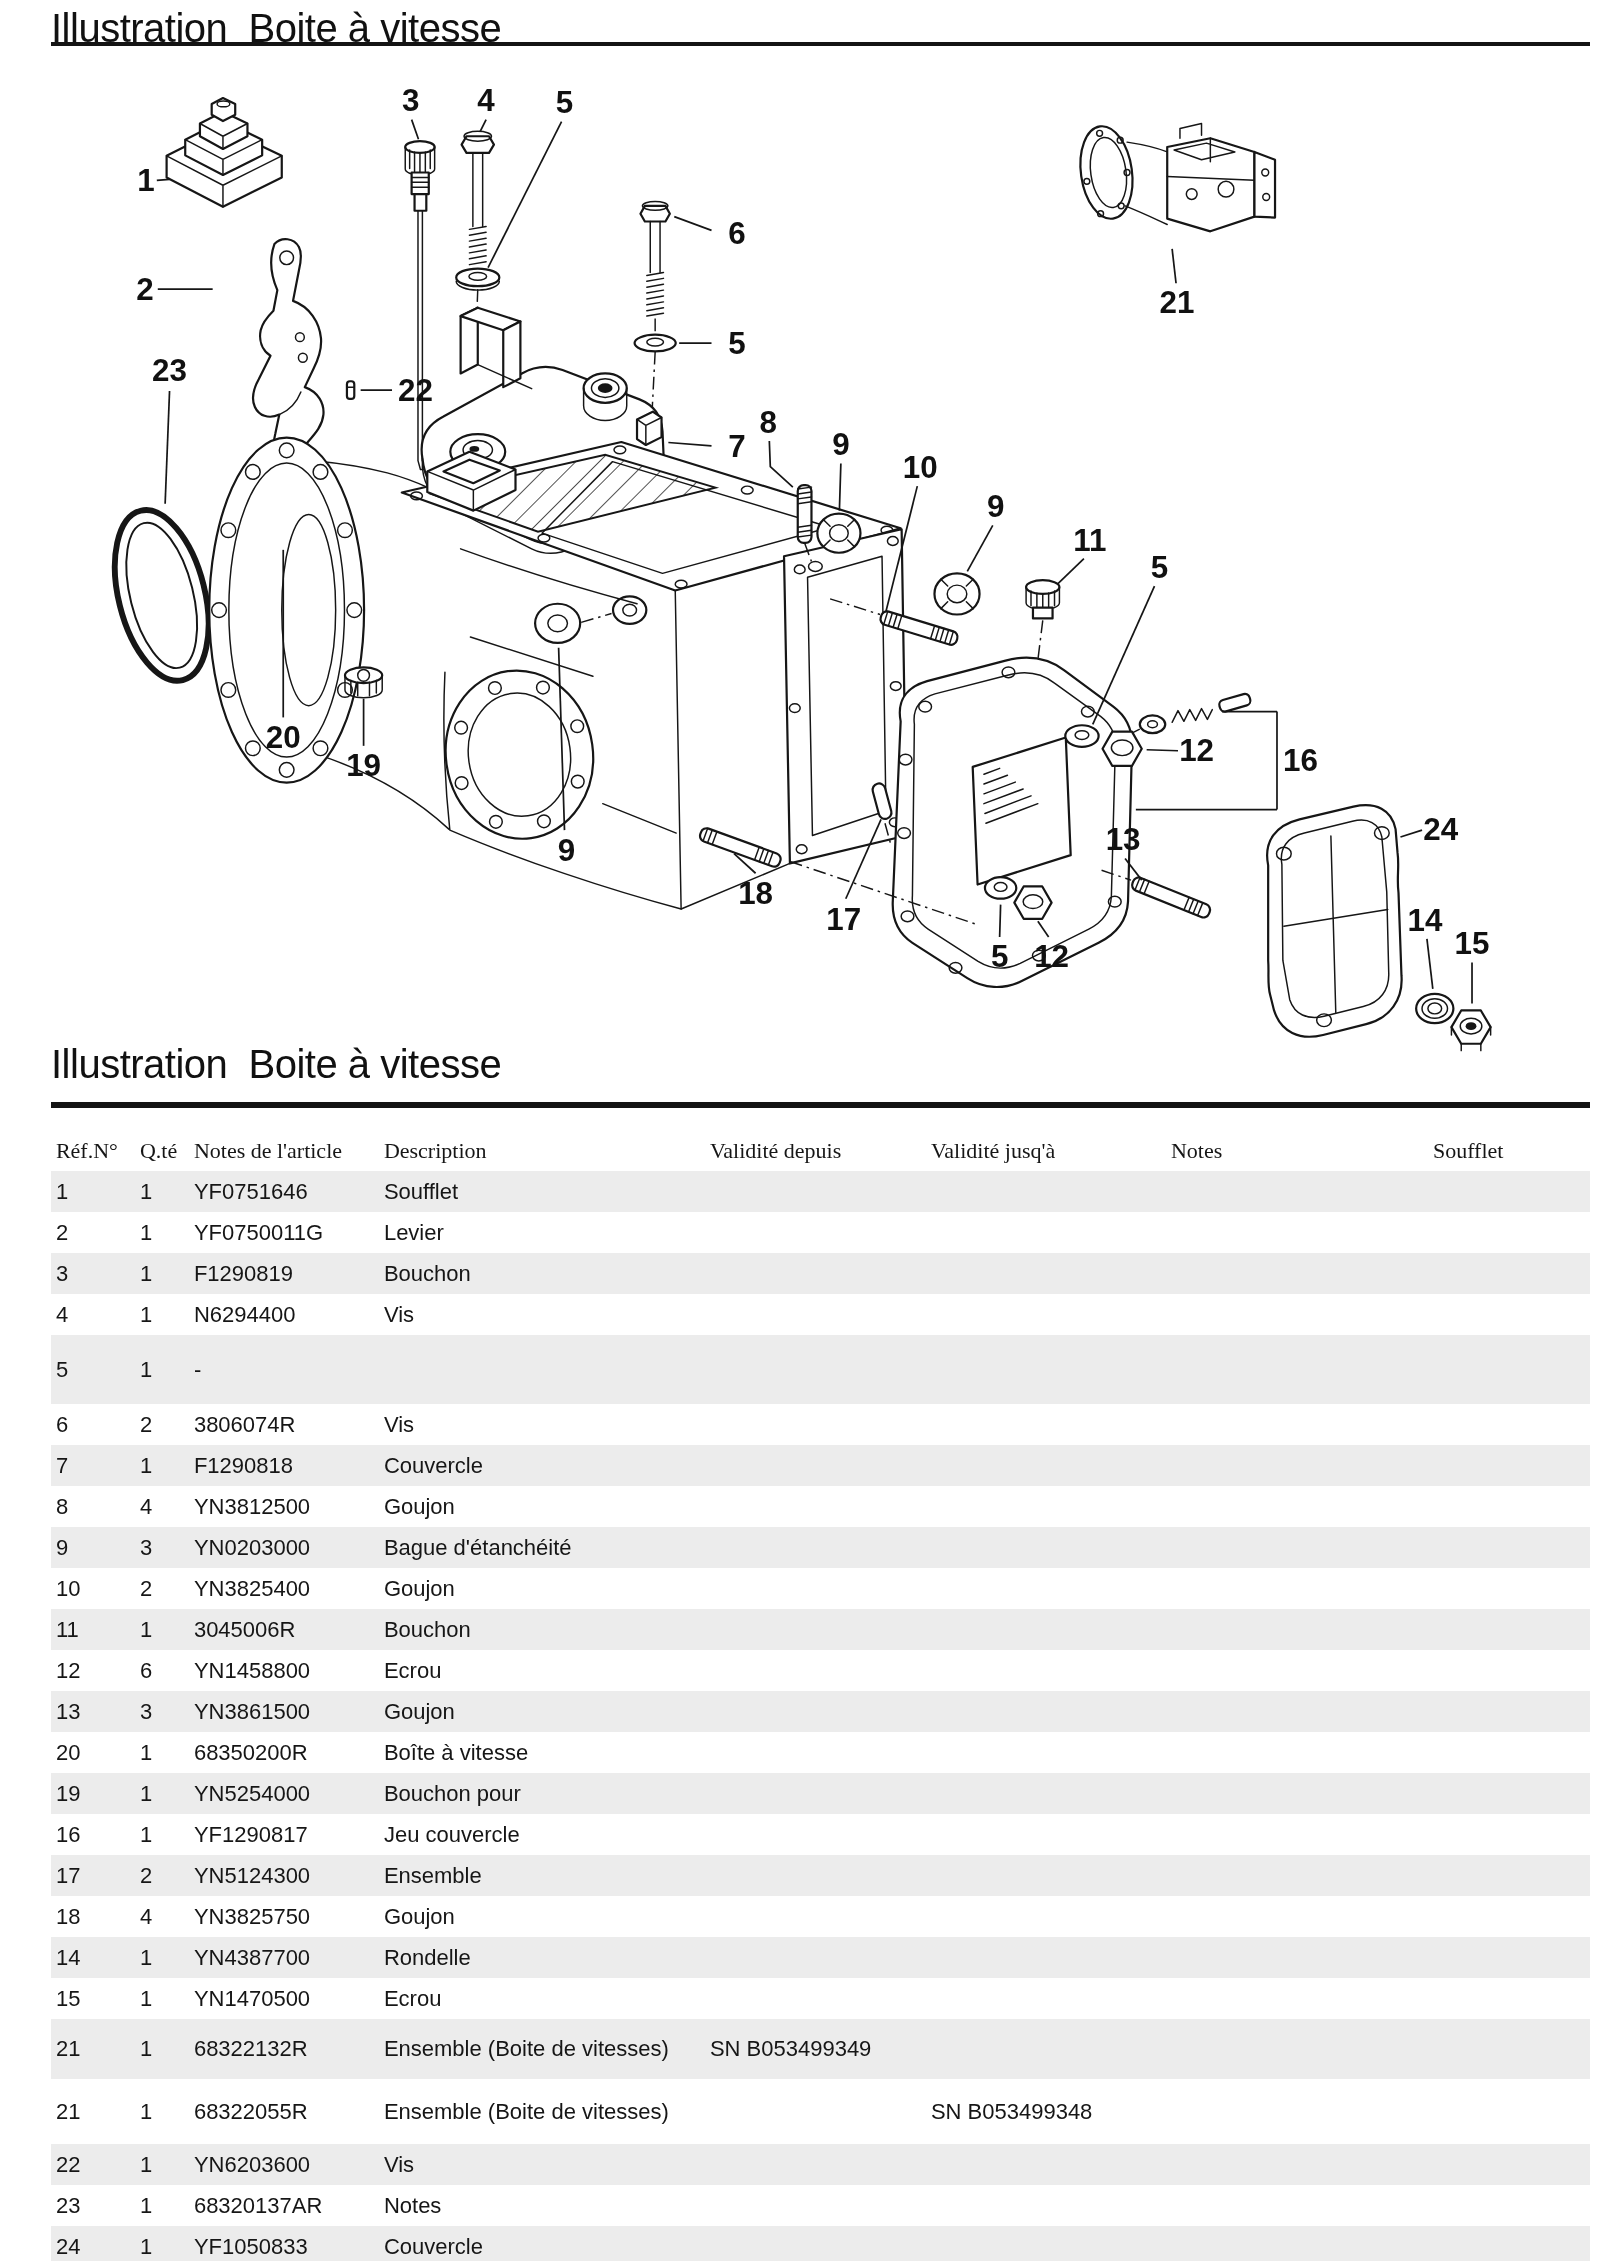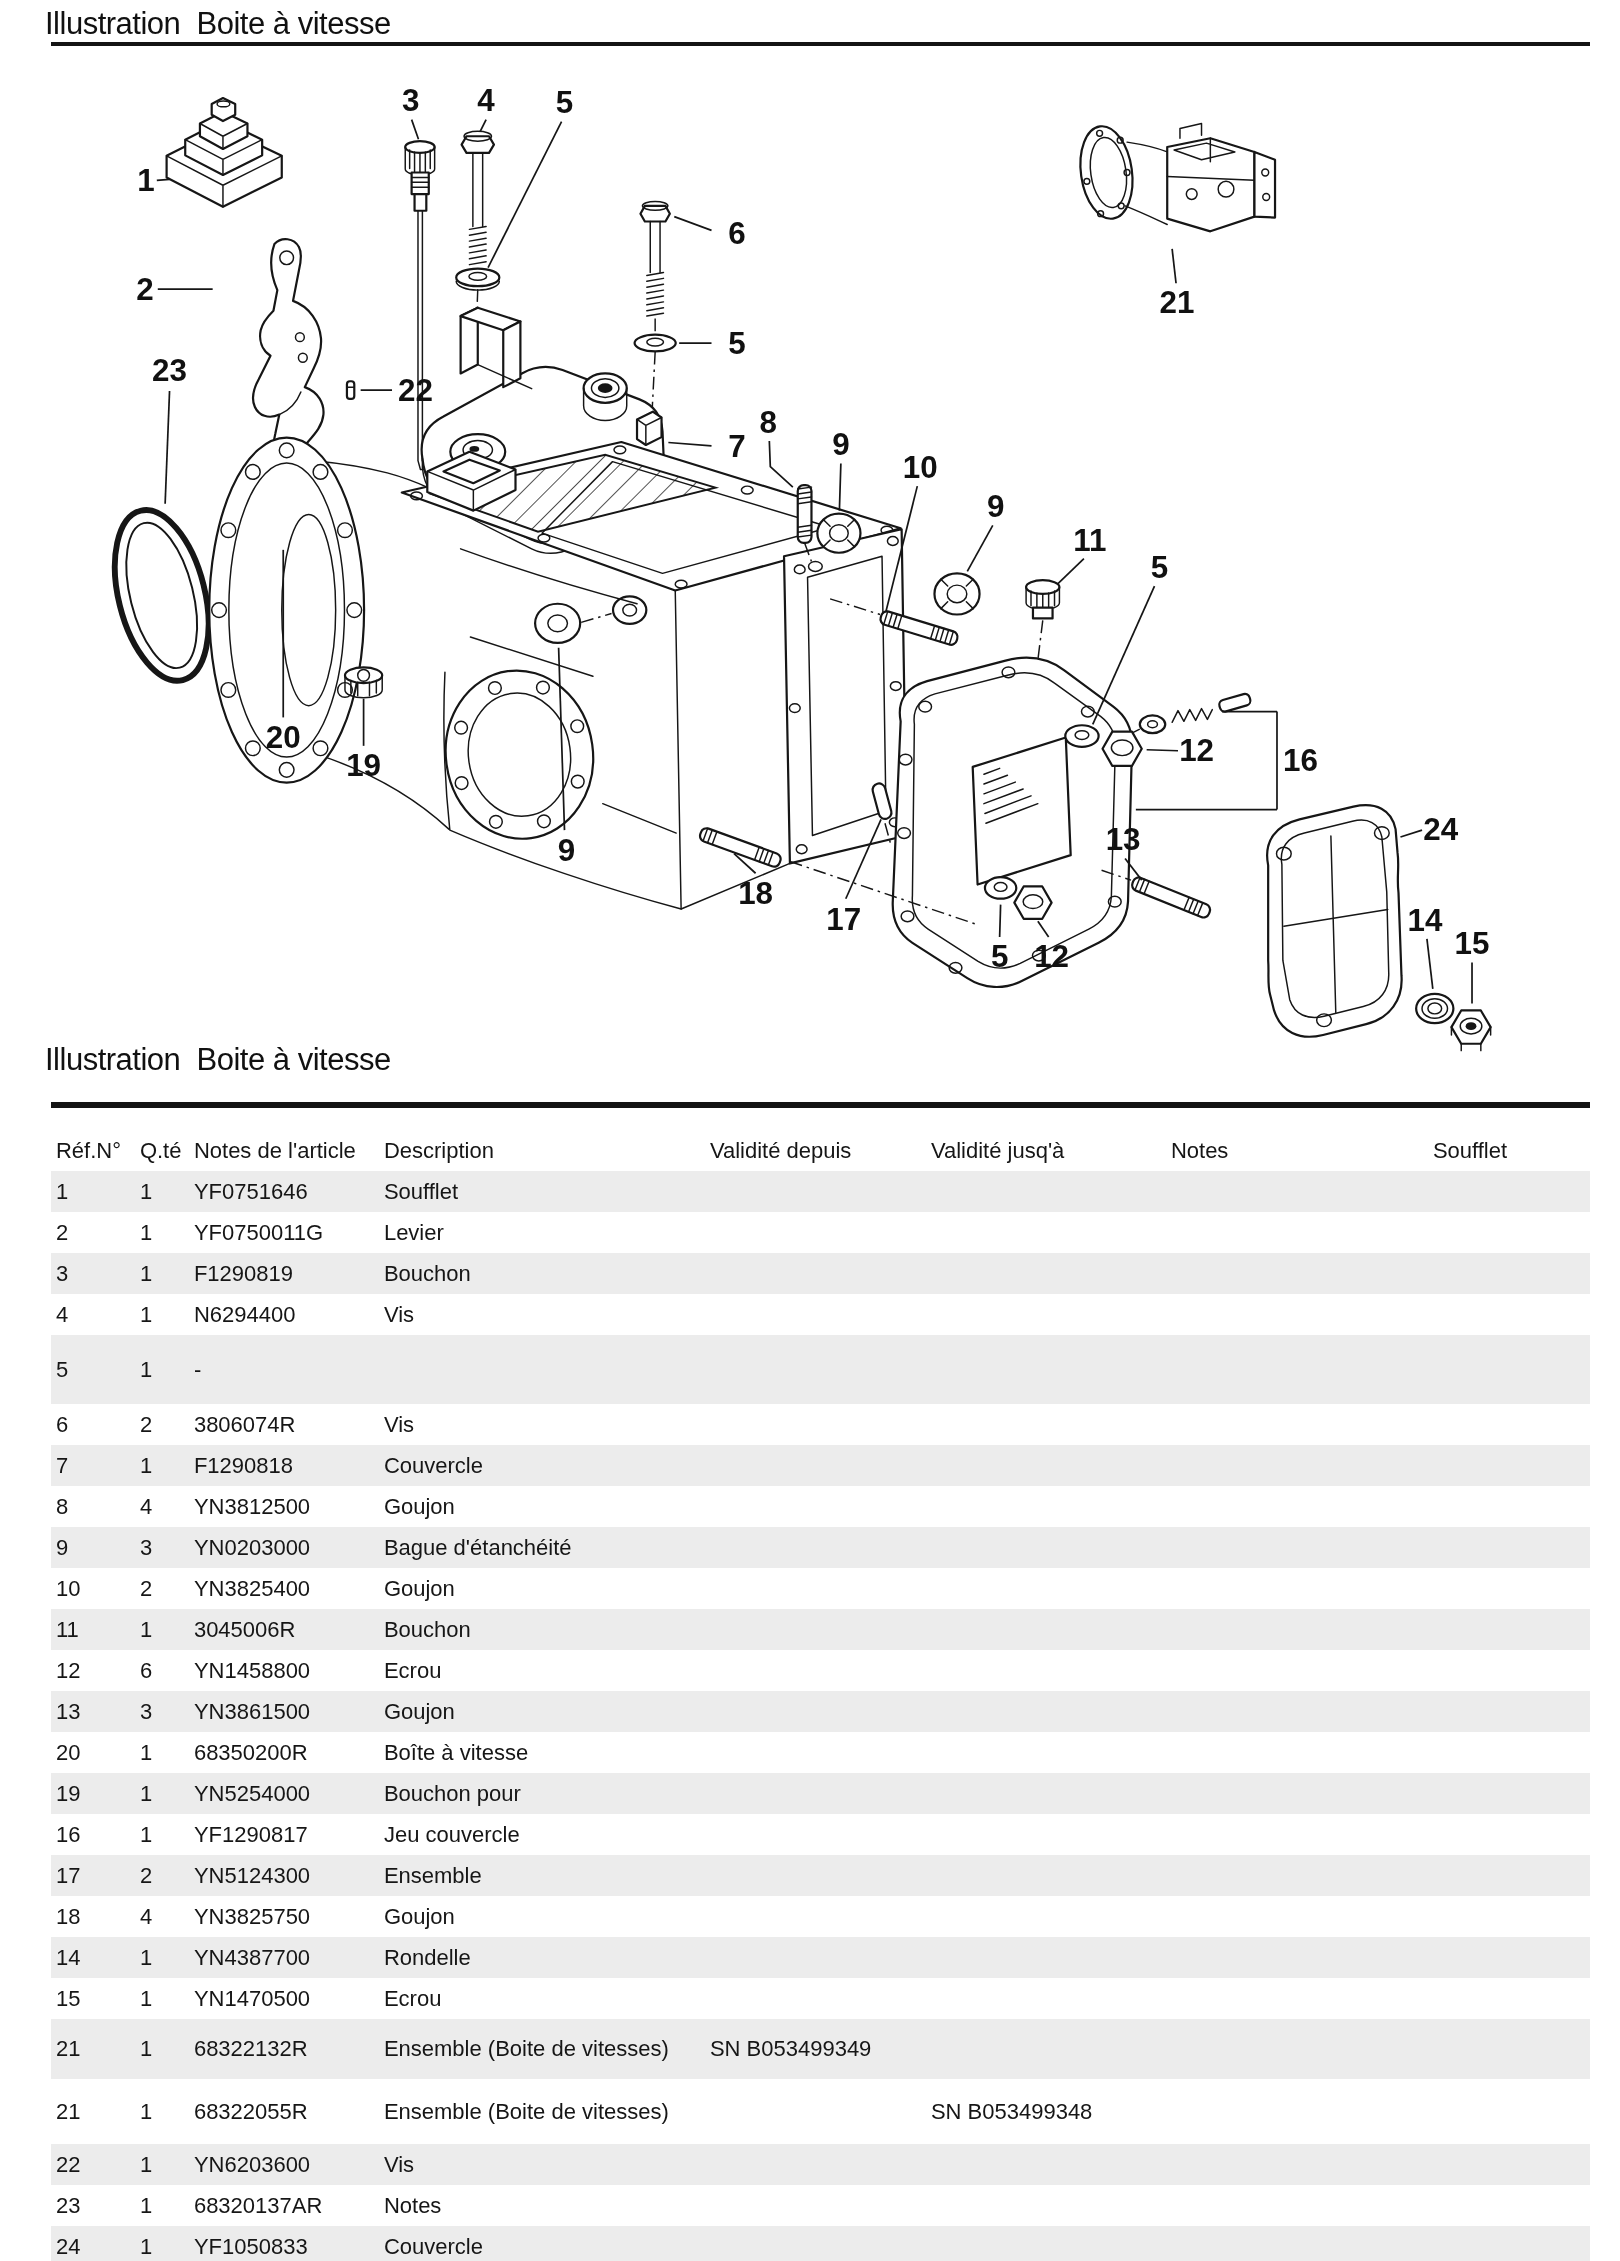--- a/index.html
+++ b/index.html
@@ -1,21 +1,21 @@
 <!DOCTYPE html>
 <html style="font-size:7.8px"><head>
 <meta charset="utf-8">
 <style>
   html,body { margin:0; padding:0; background:#888; }
   .page {
     position:relative; width:1620px; height:2261px; background:#ffffff;
     font-family:"Liberation Sans", sans-serif; color:#161616; overflow:hidden;
   }
   .page-title {
-    position:absolute; left:45px; font-size:31px; letter-spacing:-0.5px;
+    position:absolute; left:51px; font-size:40px; letter-spacing:-0.5px;
     color:#111; white-space:pre;
   }
   .title-top { top:5.9px; }
   .title-mid { top:1042px; }
   .hrule { position:absolute; left:51px; width:1539px; background:#141414; }
   .rule1 { top:42px; height:4.4px; }
   .rule2 { top:1102px; height:5.9px; }
 
   .diagram { position:absolute; top:0; left:0; }
   .diagram * { vector-effect:none; }
@@ -24,20 +24,21 @@
   .dark { fill:#161616; stroke:none; }
   .leader { stroke:#161616; stroke-width:3.5; fill:none; }
   .axis { stroke:#161616; stroke-width:3; fill:none; stroke-dasharray:26 10 5 10; }
   .callout-num { font:700 64px "Liberation Sans", sans-serif; fill:#111; }
 
   .thead {
     position:absolute; top:1130px; left:51px; width:1539px; height:41px;
     display:grid; grid-template-columns:84px 54px 190px 326px 221px 240px 262px 1fr;
     align-items:center; padding-left:4.9px; box-sizing:border-box;
     font-size:22px;
+    font-family:Liberation Serif, serif;
   }
   .tbody { position:absolute; top:1171px; left:51px; width:1539px; }
   .trow {
     display:grid; grid-template-columns:84px 54px 190px 326px 221px 240px 262px 1fr;
     align-items:center; padding-left:4.9px; box-sizing:border-box;
     font-size:22px; line-height:1.18;
   }
   .trow.shaded { background:#ececec; }
   .cell { padding-right:9.8px; }
 </style>

